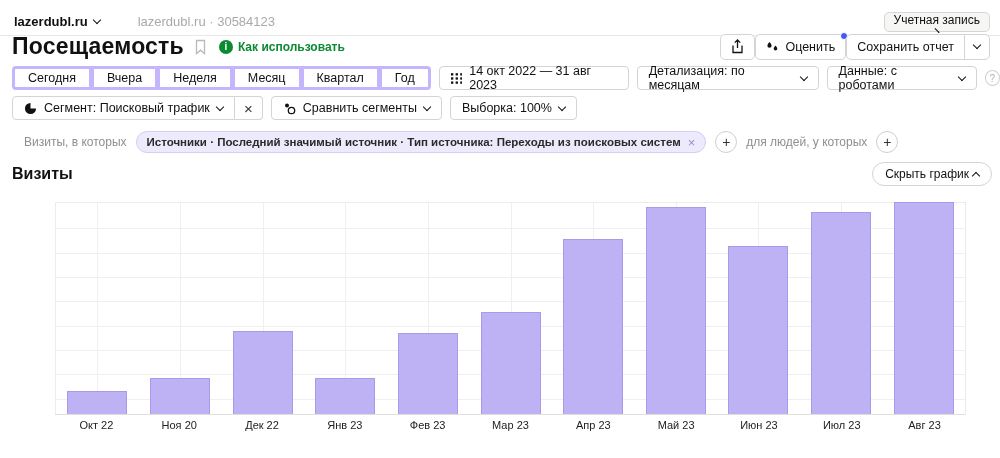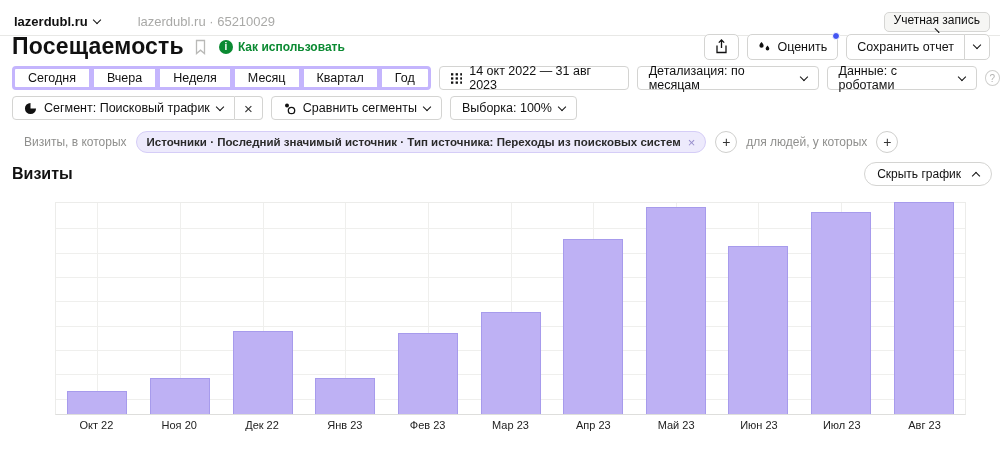--- a/index.html
+++ b/index.html
@@ -24,21 +24,21 @@
   #header { position:absolute; top:33px; left:12px; right:10px; display:flex; align-items:center; }
   #page-title { font-size:23px; font-weight:bold; letter-spacing:.2px; }
   .bookmark { margin-left:10px; display:flex; align-items:center; }
   .howto { margin-left:12px; display:flex; align-items:center; gap:5px; cursor:pointer; }
   .howto-badge { width:14px; height:14px; border-radius:50%; background:#0b8a32; color:#fff; font-size:10px;
                  font-weight:bold; display:flex; align-items:center; justify-content:center; }
   .howto-text { font-size:12px; font-weight:bold; color:#0b8a32; }
   .hdr-spacer { flex:1; }
   .hbtn { height:26px; background:#fff; border:1px solid #d4d4d2; border-radius:5px; display:flex;
           align-items:center; gap:6px; padding:0 10px; font-size:12.5px; cursor:pointer; position:relative; }
-  .hbtn + .hbtn, .hgrp { margin-left:8px; }
+  .hbtn + .hbtn, .hgrp { }
   .badge-dot { position:absolute; top:-3px; right:-3px; width:8px; height:8px; border-radius:50%;
                background:#4355f2; border:1.5px solid #fff; }
   .hgrp { display:flex; }
   .hgrp .hbtn { margin-left:0; }
   .hgrp .hbtn:first-child { border-top-right-radius:0; border-bottom-right-radius:0; }
   .hgrp .hbtn:last-child { border-top-left-radius:0; border-bottom-left-radius:0; margin-left:-1px; padding:0 9px; }
 
   
   #toolbar { position:absolute; top:66px; left:12px; display:flex; align-items:center; gap:8px; }
   .seg-group { display:flex; }
@@ -65,21 +65,21 @@
   .chip { height:22px; display:flex; align-items:center; gap:7px; padding:0 10px; border-radius:12px;
           background:#edeafc; border:1px solid #d5cdf7; font-size:11.5px; font-weight:bold; color:#2a2a2a; cursor:pointer; }
   .chip-x { font-weight:normal; font-size:13px; color:#978dcb; cursor:pointer; }
   .plus-btn { width:22px; height:22px; border-radius:50%; border:1px solid #cfcfcd; background:#fff;
               display:flex; align-items:center; justify-content:center; font-size:14px; color:#333; cursor:pointer; }
 
   
   #sectionrow { position:absolute; top:162px; left:12px; right:8px; display:flex; align-items:center; justify-content:space-between; }
   #metric-title { font-size:16px; font-weight:bold; }
   .pill-btn { height:24px; padding:0 12px; border:1px solid #d4d4d2; border-radius:12px; background:#fff;
-              display:flex; align-items:center; gap:12px; font-size:12px; cursor:pointer; }
+              display:flex; align-items:center; gap:4px; font-size:12px; cursor:pointer; }
 
   
   #plot { position:absolute; left:55px; right:34px; top:202px; height:213px; background:#fff;
           border:1px solid #ececea; border-bottom:1px solid #dededc; }
   .hgrid { position:absolute; left:0; right:0; height:1px; background:#efefed; }
   #slots { position:absolute; inset:0; display:flex; }
   .slot { flex:1; position:relative; }
   .vline { position:absolute; left:50%; top:0; bottom:0; width:1px; background:#efefed; }
   .bar { position:absolute; bottom:0; left:50%; transform:translateX(-50%); width:60px;
          background:#beb1f4; border:1px solid #a79bec; border-bottom:none; z-index:2; cursor:pointer; }
@@ -91,21 +91,21 @@
 </head>
 <body>
 
 <div id="page">
 
   <div id="topbar">
     <div class="counter-name">
       <span>lazerdubl.ru</span>
       <span class="chv"></span>
     </div>
-    <div class="counter-meta">lazerdubl.ru · 65210029</div>
+    <div class="counter-meta">lazerdubl.ru · 30584123</div>
     <div class="tb-spacer"></div>
     <div class="account-btn">
       <span>Учетная запись</span>
       <span class="chv"></span>
     </div>
   </div>
 
   <div id="header">
     <div id="page-title">Посещаемость</div>
     <span class="bookmark">

